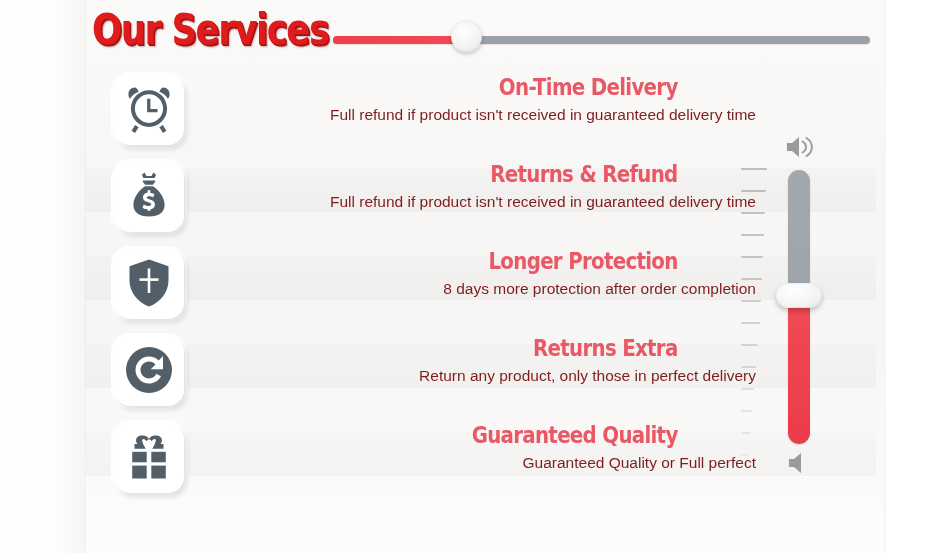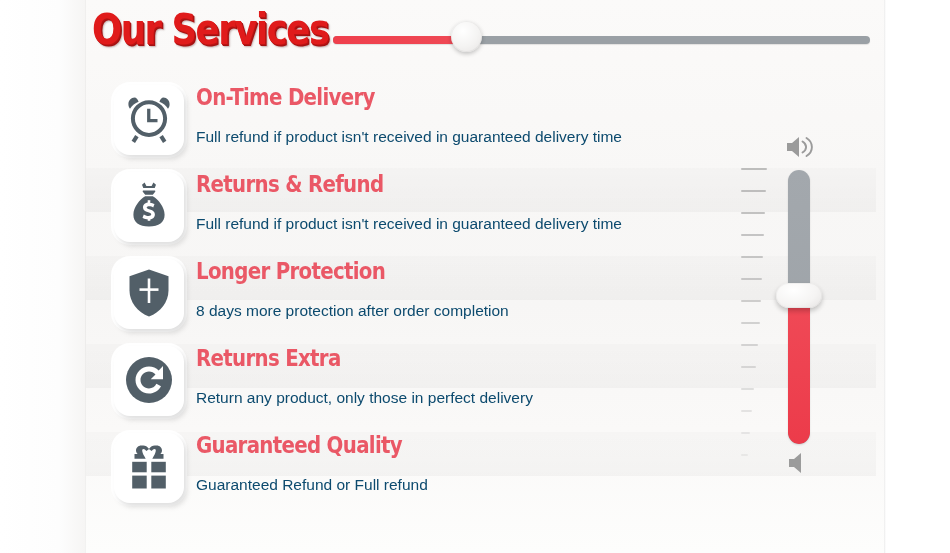--- a/index.html
+++ b/index.html
@@ -11,20 +11,21 @@
     font-family: "Liberation Sans", sans-serif;
     -webkit-font-smoothing: antialiased;
   }
 
   #stage {
     position: relative;
     width: 950px;
     height: 553px;
     overflow: hidden;
     background: #ffffff;
+    text-align: right;
   }
 
   
   .panel {
     position: absolute;
     left: 0;
     top: 0;
     width: 886px;
     height: 553px;
     background:
@@ -136,21 +137,21 @@
     background: radial-gradient(circle at 38% 32%, #ffffff 0%, #f4f3f2 55%, #e6e4e3 100%);
     box-shadow:
       0 2px 4px rgba(0,0,0,0.22),
       0 0 0 1px rgba(0,0,0,0.045) inset;
   }
 
   
   .rows {
     position: absolute;
     left: 0;
-    top: 78px;
+    top: 68px;
     width: 886px;
     text-decoration: underline;
   }
   .row {
     position: relative;
     height: 87px;
   }
   .icon-wrap {
     position: absolute;
     left: 110px;
@@ -187,24 +188,24 @@
     font-size: 23px;
     font-weight: bold;
     letter-spacing: -0.8px;
     color: #ea5866;
     transform: scaleX(0.86);
     transform-origin: left center;
     white-space: nowrap;
     line-height: 1.12;
   }
   .row-desc {
-    margin-top: 16px;
+    margin-top: 4px;
     font-family: "Liberation Sans", sans-serif;
     font-size: 15.5px;
-    color: #0c4a6e;
+    color: #7f1d1d;
     white-space: nowrap;
     line-height: 1.25;
   }
 
   
   .vslider {
     position: absolute;
     left: 735px;
     top: 128px;
     width: 110px;
@@ -386,21 +387,21 @@
               <path d="M10.2 21.8h14.5v10.5H10.2z" rx="1.5"></path>
               <path d="M29.3 21.8h14.5v10.5H29.3z"></path>
               <path d="M10.2 35.6h14.5v12.9H10.2z"></path>
               <path d="M29.3 35.6h14.5v12.9H29.3z"></path>
             </g>
           </svg>
         </div>
       </div>
       <div class="row-text">
         <div class="row-title">Guaranteed Quality</div>
-        <div class="row-desc">Guaranteed Refund or Full refund</div>
+        <div class="row-desc">Guaranteed Quality or Full perfect</div>
       </div>
     </div>
 
   </div>
 
   <div class="vslider">
 
     <div class="vol-icon top">
       <svg viewBox="0 0 34 30" fill="none">
         <path d="M4 11h5l7-6v20l-7-6H4z" fill="#9b9b9b"></path>

